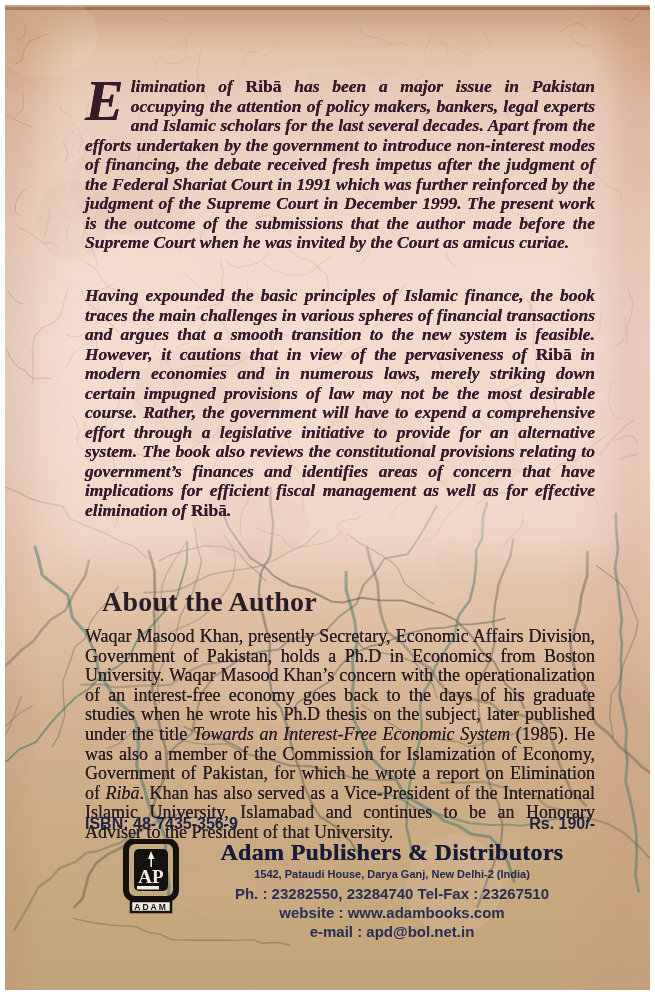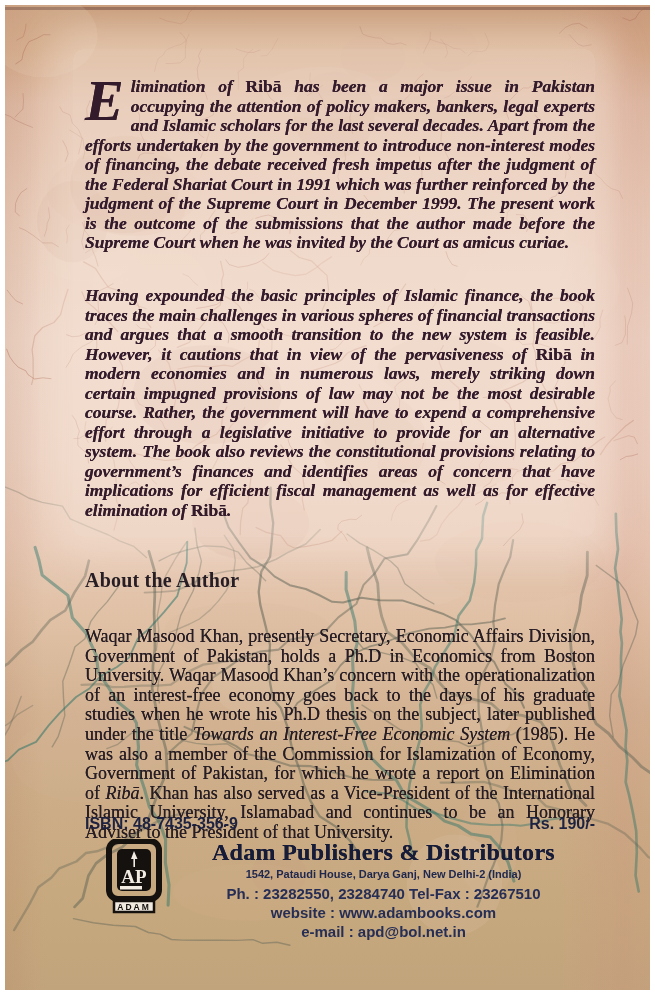--- a/index.html
+++ b/index.html
@@ -33,32 +33,32 @@
   .italic .alt{font-style:normal;}
   .roman{font-style:normal;font-weight:400;font-size:18px;line-height:19.6px;color:var(--ink-roman);text-shadow:0 0 .4px currentColor;margin-top:28px;}
   .roman .alt{font-style:italic;}
   .p1{top:72px;}
   .p2{top:281px;}
   .dropcap{
     float:left;font-size:58px;line-height:42px;font-style:italic;font-weight:700;
     padding:3px 7px 0 0;color:var(--ink);
   }
   .about-heading{
-    position:absolute;left:80px;top:564px;margin:0;
-    font-size:20px;font-weight:700;color:var(--ink-roman);letter-spacing:.2px;
+    position:absolute;left:80px;top:564px;margin:17px;
+    font-size:28px;font-weight:700;color:var(--ink-roman);letter-spacing:.2px;
   }
   .about-body{top:594px;}
   .isbn-row{
     position:absolute;left:80px;top:810px;width:510px;display:flex;justify-content:space-between;
     font-family:"Liberation Sans", sans-serif;font-weight:700;font-size:16px;color:var(--navy);
   }
   .publisher{
     position:absolute;left:80px;top:834px;width:510px;display:flex;align-items:flex-start;
   }
-  .logo-box{width:62px;margin-left:21px;flex:0 0 auto;}
+  .logo-box{width:62px;margin-left:38px;flex:0 0 auto;}
   .pub-text{flex:1;text-align:center;margin-left:4px;color:var(--navy);}
   .pub-name{
     font-family:"Liberation Serif", serif;font-weight:700;font-size:24px;line-height:26px;
     letter-spacing:.3px;color:#161b38;text-shadow:0 0 .5px currentColor;
   }
   .pub-line{
     font-family:"Liberation Sans", sans-serif;font-weight:700;font-size:15px;line-height:19px;
     color:#262e55;
   }
   .pub-line.first{font-size:11px;color:#20284e;}

